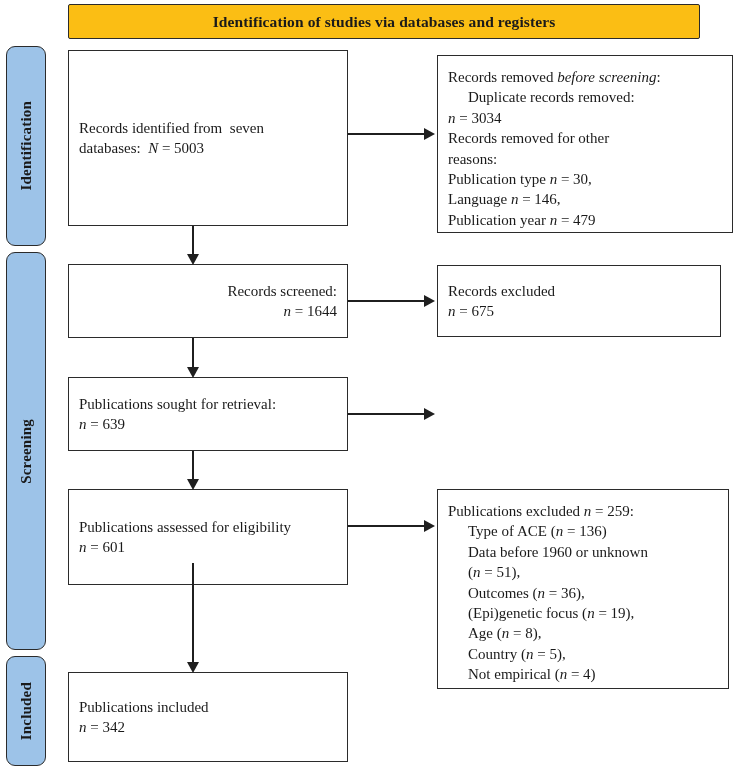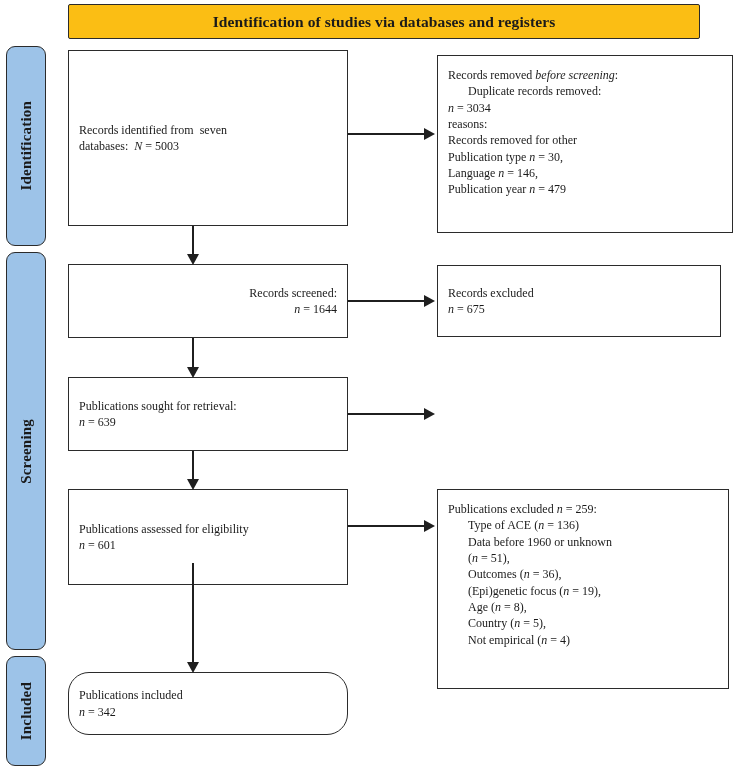--- a/index.html
+++ b/index.html
@@ -79,37 +79,37 @@
     padding: 0 10px;
     display: flex;
     flex-direction: column;
     justify-content: center;
   }
   .flow-box.top-aligned {
     justify-content: flex-start;
     padding-top: 11px;
   }
   .flow-line {
-    font-size: 12px;
+    font-size: 15px;
     line-height: 1.36;
     white-space: pre-wrap;
   }
   .flow-line.indent  { padding-left: 20px; }
   .ital { font-style: italic; }
 
   
   #box-identified      { left: 68px;  top: 50px;  width: 280px; height: 176px; }
   #box-removed         { left: 437px; top: 55px;  width: 296px; height: 178px; }
   #box-screened        { left: 68px;  top: 264px; width: 280px; height: 74px; text-align: right;  }
   #box-excluded        { left: 437px; top: 265px; width: 284px; height: 72px;  }
   #box-sought          { left: 68px;  top: 377px; width: 280px; height: 74px;  }
   #box-not-retrieved   { left: 437px; top: 378px; width: 284px; height: 72px;  }
   #box-assessed        { left: 68px;  top: 489px; width: 280px; height: 96px;  }
   #box-pub-excluded    { left: 437px; top: 489px; width: 292px; height: 200px; }
-  #box-included        { left: 68px;  top: 672px; width: 280px; height: 63px; border-radius: 21px;  }
+  #box-included        { left: 68px;  top: 672px; width: 280px; height: 90px;  }
 
   
   .conn { position: absolute; background: #1f1f1f; }
   .conn-h { height: 2.1px; }
   .conn-v { width: 2.1px; }
 
   .arrow-right {
     position: absolute;
     width: 0; height: 0;
     border-top: 6.5px solid transparent;
@@ -168,22 +168,22 @@
     <div class="flow-line"><span>databases:  </span><span class="ital">N</span><span> = 5003</span></div>
   </div>
 
   <div class="flow-box top-aligned" id="box-removed">
     <div class="flow-line"><span>Records removed </span><span class="ital">before screening</span><span>:</span></div>
 
     <div class="flow-line indent">Duplicate records removed:</div>
 
     <div class="flow-line"><span class="ital">n</span><span> = 3034</span></div>
 
+    <div class="flow-line">Records removed for other</div>
     <div class="flow-line">reasons:</div>
-    <div class="flow-line">Records removed for other</div>
 
     <div class="flow-line"><span>Publication type </span><span class="ital">n</span><span> = 30,</span></div>
 
     <div class="flow-line"><span>Language </span><span class="ital">n</span><span> = 146,</span></div>
 
     <div class="flow-line"><span>Publication year </span><span class="ital">n</span><span> = 479</span></div>
   </div>
 
   <div class="flow-box" id="box-screened">
     <div class="flow-line">Records screened:</div>

